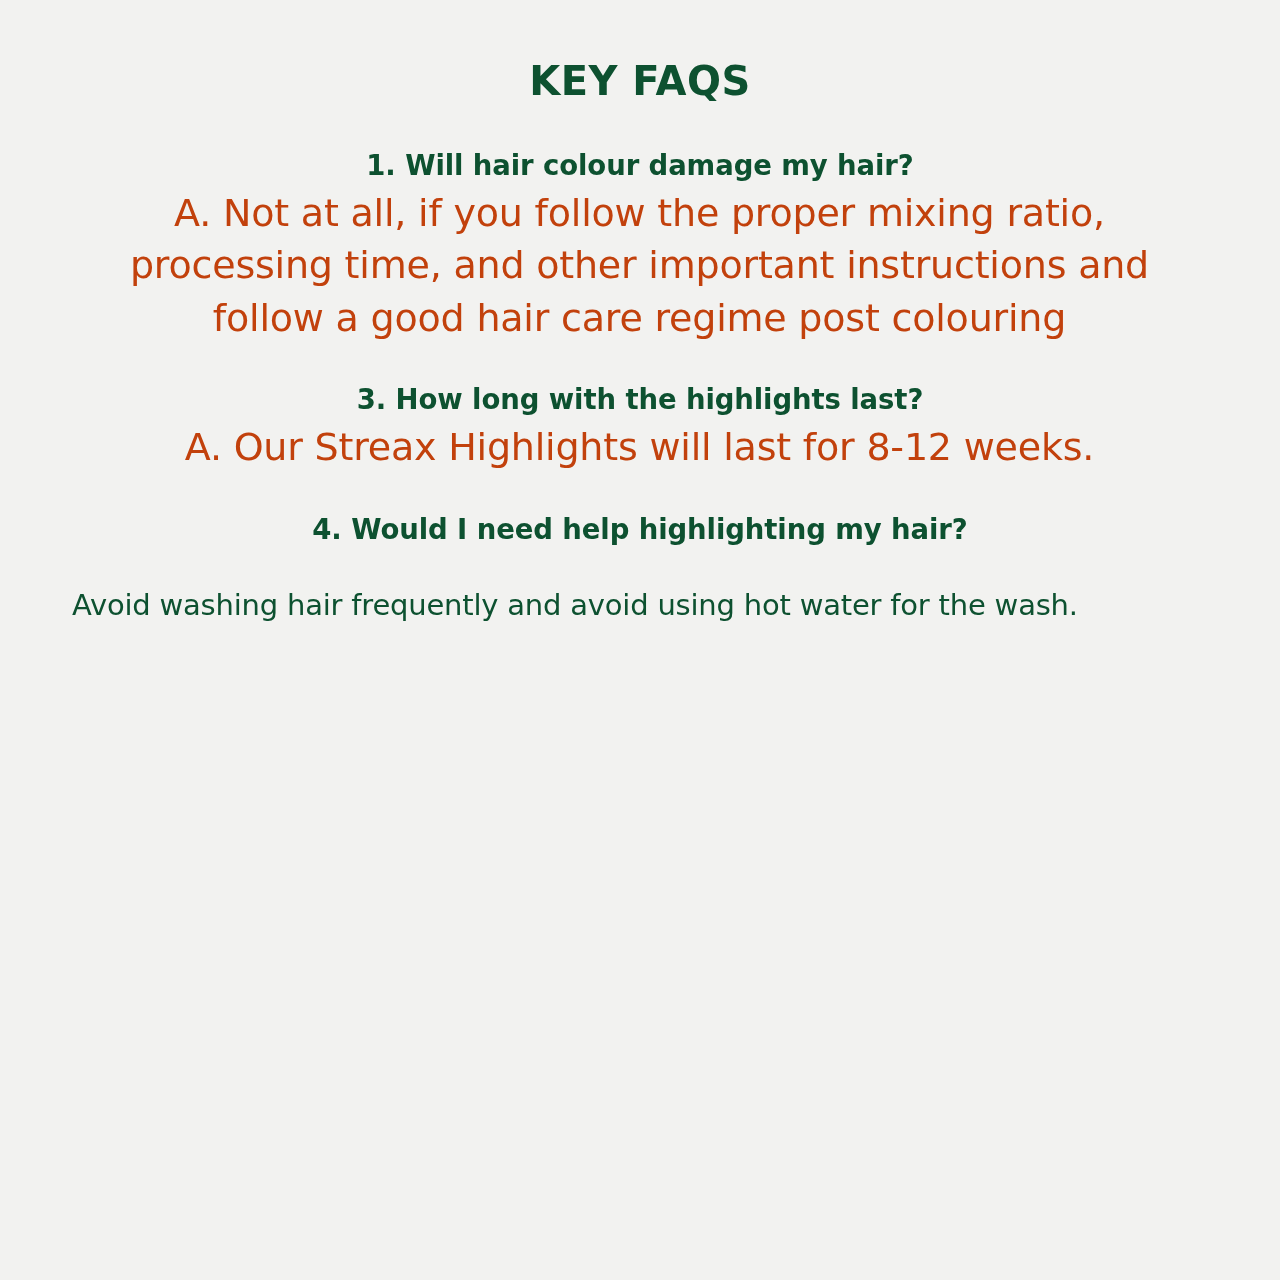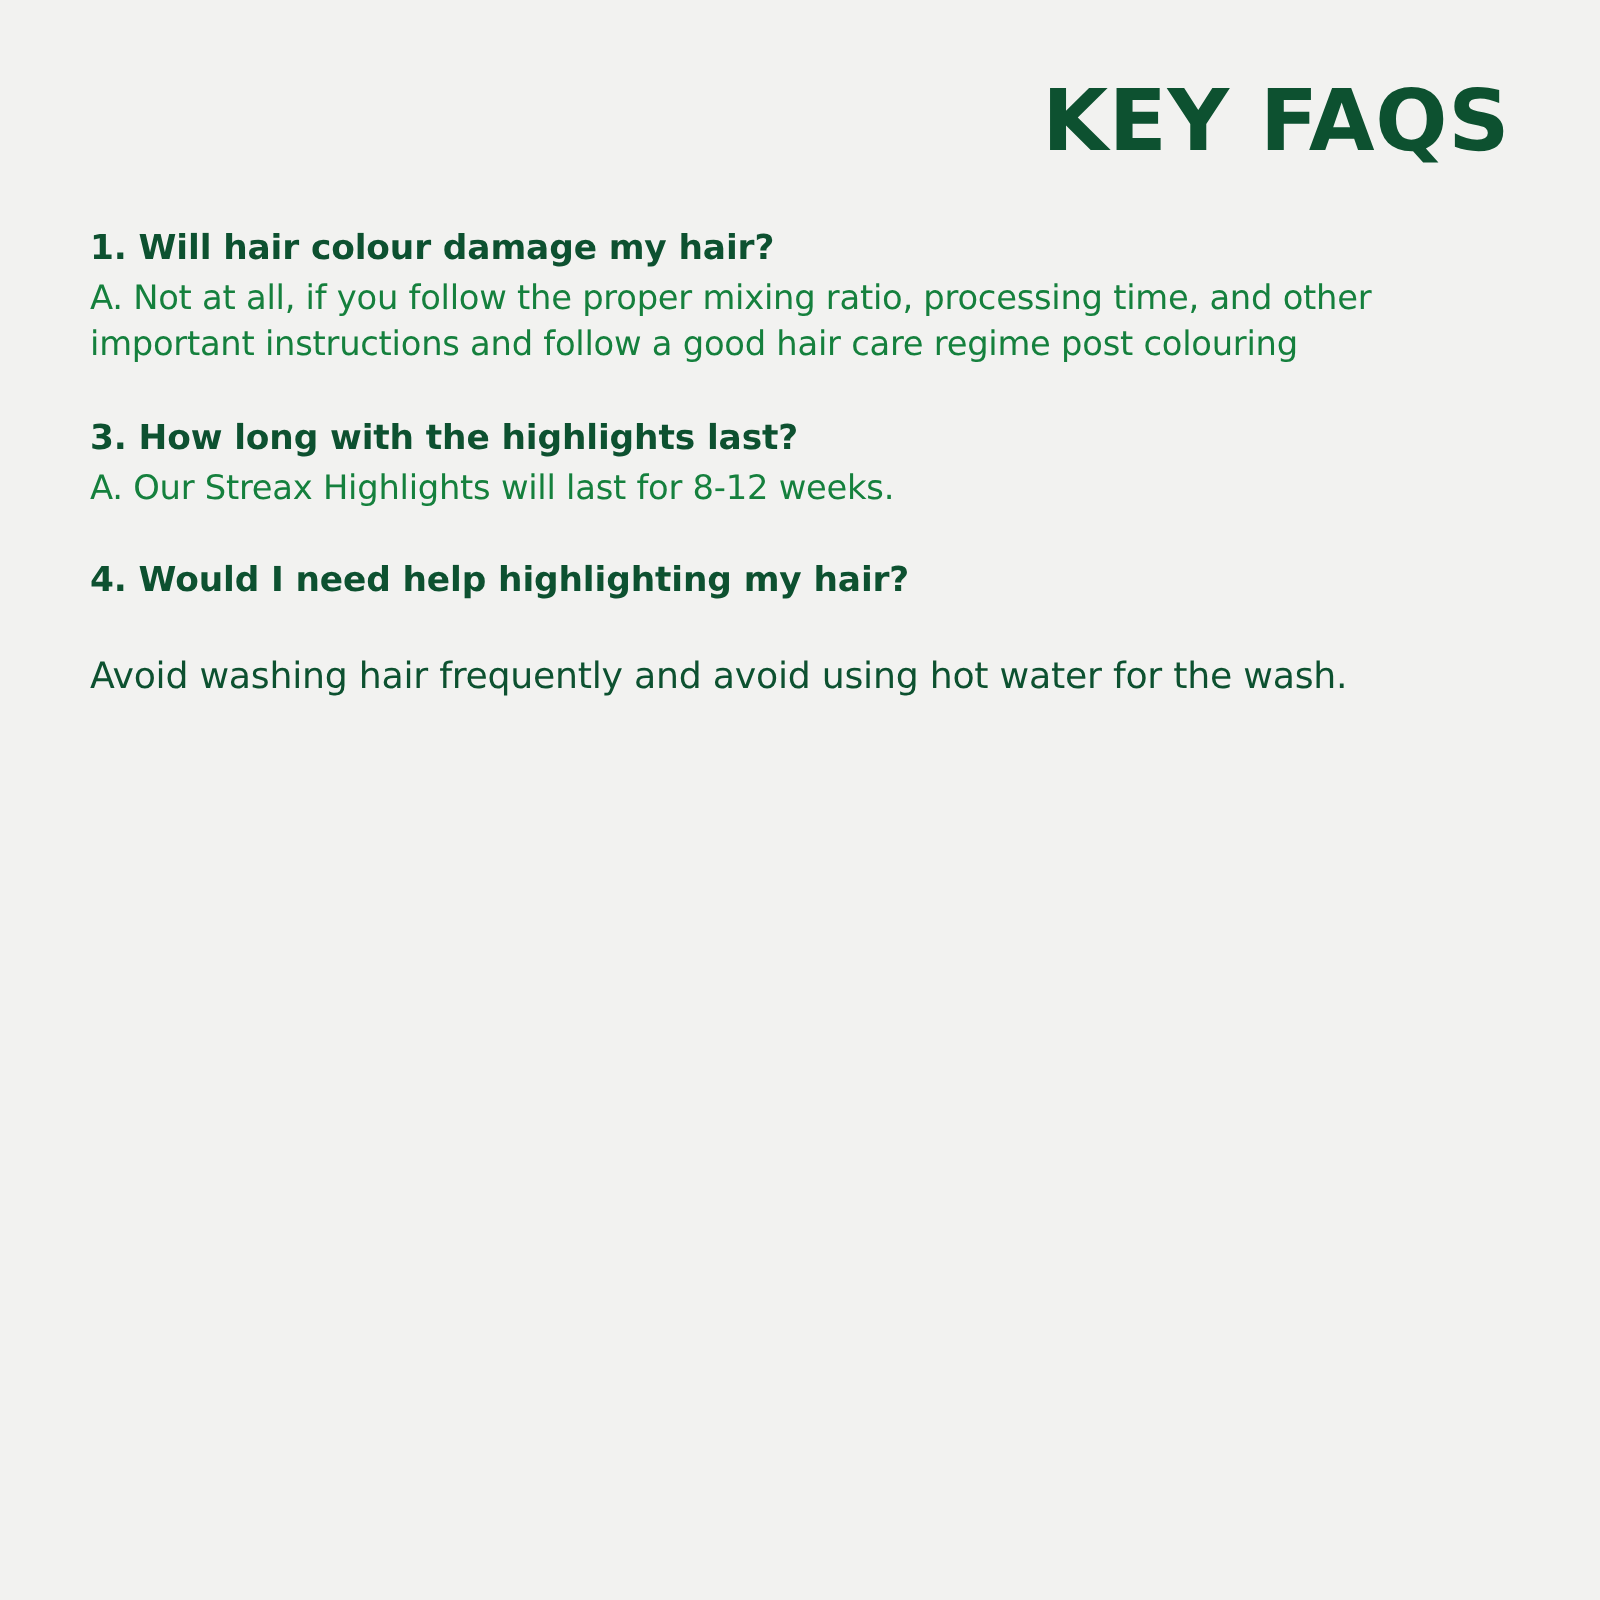--- a/index.html
+++ b/index.html
@@ -14,46 +14,47 @@
     overflow: hidden;
   }
   .page {
     width: 1280px;
     height: 1280px;
     box-sizing: border-box;
     padding: 48px 72px 0 72px;
     background: #f2f2f0;
   }
   .title {
-    text-align: right;
+    text-align: center;
     color: #0d5130;
-    font-size: 68px;
+    font-size: 40px;
     font-weight: bold;
     letter-spacing: 0.5px;
     margin: 10px 0 42px 0;
     font-family: "DejaVu Sans", sans-serif;
   }
   .faq-list {
     margin: 0;
     padding: 0;
   }
   .faq-item {
     margin-bottom: 36px;
+    text-align: center;
   }
   .faq-q {
     color: #0d5130;
     font-size: 27.5px;
     font-weight: bold;
     line-height: 1.42;
     margin: 0 0 2px 0;
     letter-spacing: -0.1px;
   }
   .faq-a {
-    color: #15803d;
-    font-size: 27px;
+    color: #c2410c;
+    font-size: 38px;
     font-weight: normal;
     line-height: 1.38;
     margin: 0;
     letter-spacing: -0.2px;
     max-width: 1135px;
   }
   .footnote {
     color: #0d5130;
     font-size: 29px;
     line-height: 1.38;

